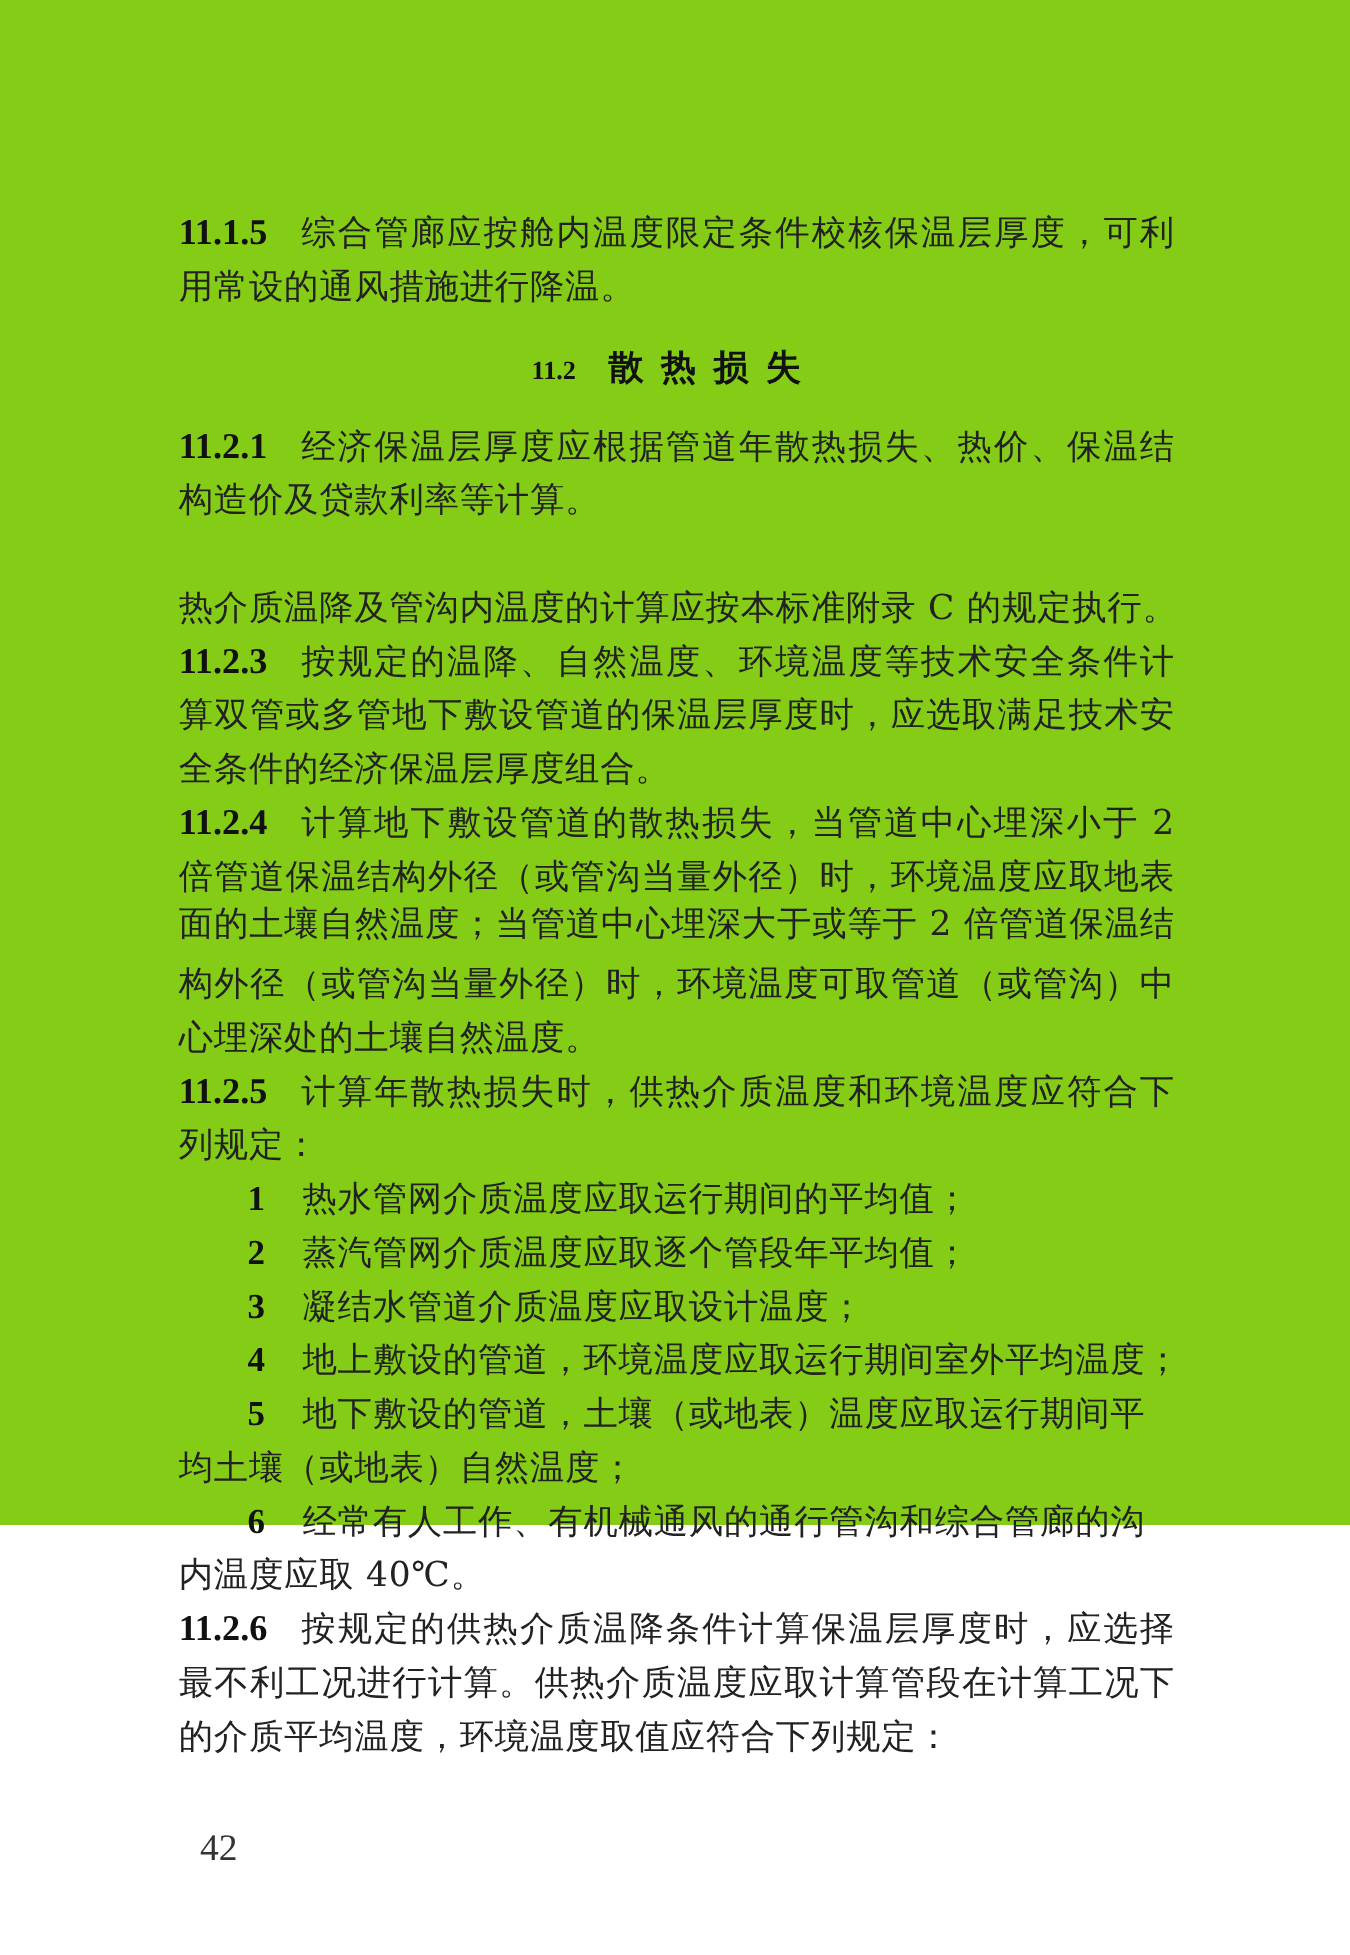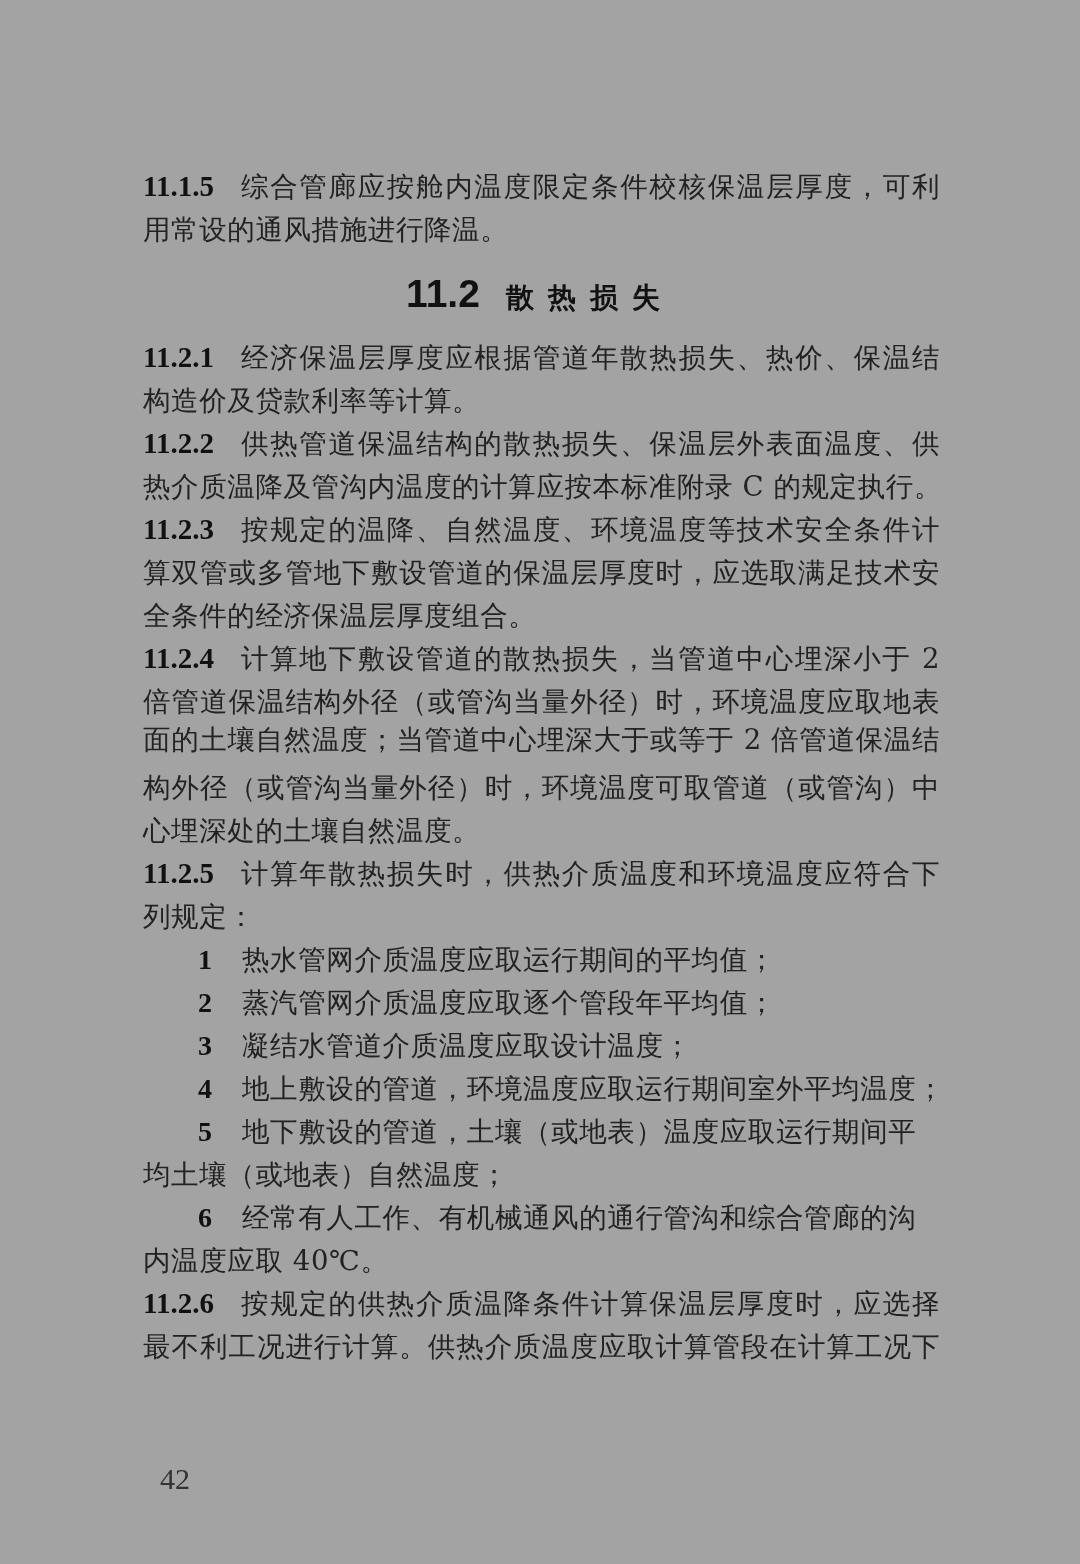--- a/index.html
+++ b/index.html
@@ -11,22 +11,22 @@
     width: 1080px;
     height: 1564px;
     position: relative;
     overflow: hidden;
     font-family: "DejaVu Serif", "Liberation Serif", serif;
     color: #1a1a1a;
   }
   .page {
     position: absolute;
     left: 0; top: 0;
-    width: 1080px; height: 1564px;
-    background: #a3a3a3;
+    width: 1080px; height: 1220px;
+    background: #84cc16;
   }
   .line {
     position: absolute;
     left: 143px;
     width: 800px;
     height: 43px;
     font-size: 27.5px;
     line-height: 43px;
     white-space: nowrap;
     letter-spacing: 0.6px;
@@ -63,22 +63,22 @@
     left: 0;
     width: 1080px;
     top: 272px;
     text-align: center;
     font-size: 28px;
     line-height: 43px;
     font-weight: bold;
     color: #111;
   }
   .heading .hnum {
-    font-family: Liberation Sans, sans-serif;
-    font-size: 39px;
+    font-family: Liberation Serif, serif;
+    font-size: 21px;
     margin-right: 26px;
   }
   .heading .htitle {
     letter-spacing: 14px;
     font-family: "DejaVu Sans", "Liberation Sans", sans-serif;
     font-weight: bold;
   }
   .page-number {
     position: absolute;
     left: 160px;
@@ -94,21 +94,20 @@
 <div class="page">
 
   <div class="line justify" style="top:165px"><span class="clause-num">11.1.5</span><span>综合管廊应按舱内温度限定条件校核保温层厚度，可利</span></div>
   <div class="line" style="top:208px">用常设的通风措施进行降温。</div>
 
   <div class="heading"><span class="hnum">11.2</span><span class="htitle">散热损失</span></div>
 
   <div class="line justify" style="top:336px"><span class="clause-num">11.2.1</span><span>经济保温层厚度应根据管道年散热损失、热价、保温结</span></div>
   <div class="line" style="top:379px">构造价及贷款利率等计算。</div>
 
-  <div class="line justify" style="top:422px"><span class="clause-num">11.2.2</span><span>供热管道保温结构的散热损失、保温层外表面温度、供</span></div>
   <div class="line justify" style="top:465px">热介质温降及管沟内温度的计算应按本标准附录 C 的规定执行。</div>
 
   <div class="line justify" style="top:508px"><span class="clause-num">11.2.3</span><span>按规定的温降、自然温度、环境温度等技术安全条件计</span></div>
   <div class="line justify" style="top:551px">算双管或多管地下敷设管道的保温层厚度时，应选取满足技术安</div>
   <div class="line" style="top:594px">全条件的经济保温层厚度组合。</div>
 
   <div class="line justify" style="top:637px"><span class="clause-num">11.2.4</span><span>计算地下敷设管道的散热损失，当管道中心埋深小于 2</span></div>
   <div class="line justify" style="top:680px">倍管道保温结构外径（或管沟当量外径）时，环境温度应取地表</div>
   <div class="line justify" style="top:718px">面的土壤自然温度；当管道中心埋深大于或等于 2 倍管道保温结</div>
   <div class="line justify" style="top:766px">构外径（或管沟当量外径）时，环境温度可取管道（或管沟）中</div>
@@ -121,15 +120,16 @@
   <div class="line item-line" style="top:981px"><span class="item-num">2</span><span>蒸汽管网介质温度应取逐个管段年平均值；</span></div>
   <div class="line item-line" style="top:1024px"><span class="item-num">3</span><span>凝结水管道介质温度应取设计温度；</span></div>
   <div class="line item-line" style="top:1067px"><span class="item-num">4</span><span>地上敷设的管道，环境温度应取运行期间室外平均温度；</span></div>
   <div class="line item-line" style="top:1110px"><span class="item-num">5</span><span>地下敷设的管道，土壤（或地表）温度应取运行期间平</span></div>
   <div class="line" style="top:1153px">均土壤（或地表）自然温度；</div>
   <div class="line item-line" style="top:1196px"><span class="item-num">6</span><span>经常有人工作、有机械通风的通行管沟和综合管廊的沟</span></div>
   <div class="line" style="top:1239px">内温度应取 40℃。</div>
 
   <div class="line justify" style="top:1282px"><span class="clause-num">11.2.6</span><span>按规定的供热介质温降条件计算保温层厚度时，应选择</span></div>
   <div class="line justify" style="top:1325px">最不利工况进行计算。供热介质温度应取计算管段在计算工况下</div>
+  <div class="line" style="top:1368px">的介质平均温度，环境温度取值应符合下列规定：</div>
 
   <div class="page-number">42</div>
 </div>
 
 </body></html>

